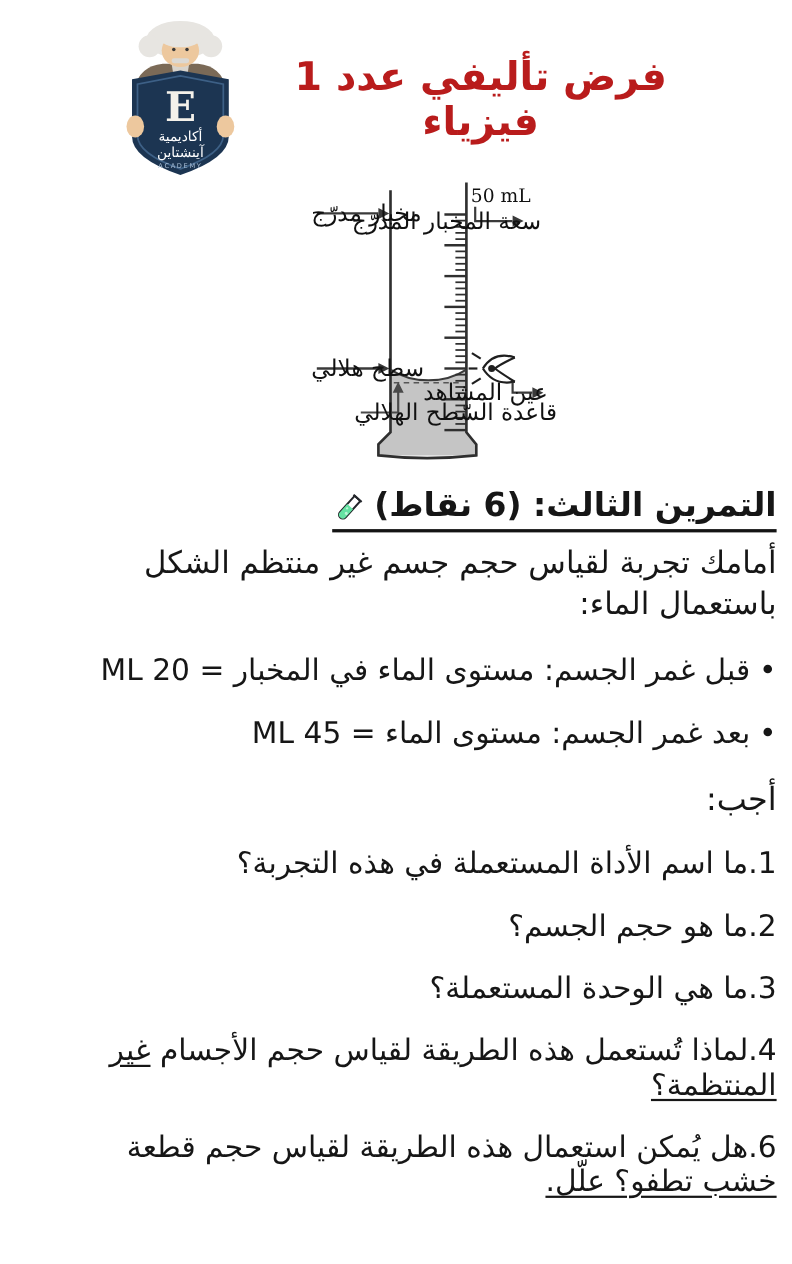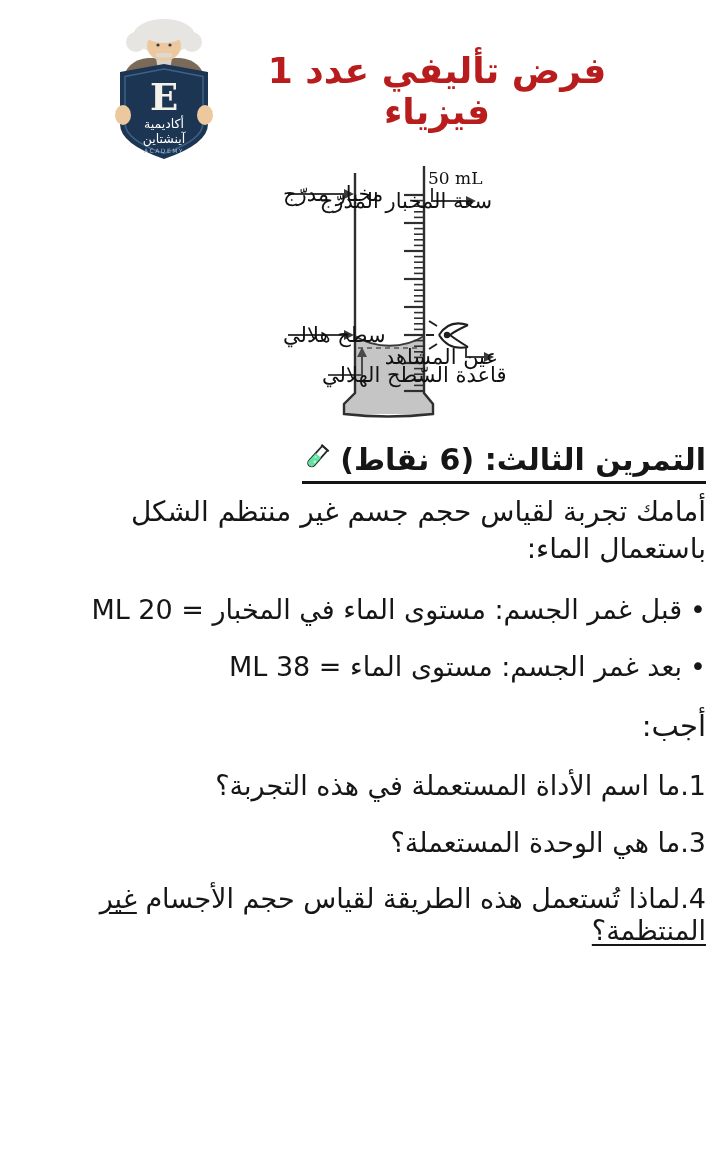--- a/index.html
+++ b/index.html
@@ -11,21 +11,21 @@
   #page-title{position:absolute;left:222px;top:50px;width:430px;text-align:center;
               direction:rtl;font-size:36px;font-weight:bold;letter-spacing:0;color:#b91c1c;}
 
   
   #diagram{position:absolute;left:0;top:158px;width:720px;height:282px;}
   .dlabel{font-family:"DejaVu Serif",serif;font-size:21px;fill:#111;}
   .dsmall{font-family:"DejaVu Serif",serif;font-size:17px;fill:#111;}
 
   
   #content{position:absolute;top:442px;right:14px;width:696px;direction:rtl;text-align:right;}
-  #ex-heading{display:inline-flex;align-items:flex-start;gap:8px;font-size:30px;font-weight:bold;
+  #ex-heading{display:inline-flex;align-items:flex-end;gap:8px;font-size:30px;font-weight:bold;
               border-bottom:3px solid #141414;padding-bottom:4px;}
   #intro{margin-top:9px;width:632px;font-size:28px;line-height:37px;}
   #bullets{margin-top:24px;}
   .bullet-line{font-size:27px;line-height:30px;margin-bottom:27px;white-space:nowrap;}
   .bullet-marker{margin-left:8px;}
   #answer-label{font-size:29px;}
   #questions{margin-top:27px;width:645px;}
   .q{font-size:27px;line-height:31.5px;margin-top:25px;}
   .q .u{text-decoration:underline;text-decoration-thickness:2px;text-underline-offset:4px;}
 </style>
@@ -171,26 +171,28 @@
       </svg>
     </div>
 
     <p id="intro">أمامك تجربة لقياس حجم جسم غير منتظم الشكل باستعمال الماء:</p>
 
     <div id="bullets">
       <div class="bullet-line">
         <span class="bullet-marker">•</span><span>قبل غمر الجسم: مستوى الماء في المخبار = 20 ML</span>
       </div>
       <div class="bullet-line">
-        <span class="bullet-marker">•</span><span>بعد غمر الجسم: مستوى الماء = 38 ML</span>
+        <span class="bullet-marker">•</span><span>بعد غمر الجسم: مستوى الماء = 45 ML</span>
       </div>
     </div>
 
     <div id="answer-label">أجب:</div>
 
     <div id="questions">
       <div class="q"><span>1.</span><span>ما اسم الأداة المستعملة في هذه التجربة؟</span><span class="u"></span></div>
+      <div class="q"><span>2.</span><span>ما هو حجم الجسم؟</span><span class="u"></span></div>
       <div class="q"><span>3.</span><span>ما هي الوحدة المستعملة؟</span><span class="u"></span></div>
       <div class="q"><span>4.</span><span>لماذا تُستعمل هذه الطريقة لقياس حجم الأجسام </span><span class="u">غير المنتظمة؟</span></div>
+      <div class="q"><span>6.</span><span>هل يُمكن استعمال هذه الطريقة لقياس حجم قطعة </span><span class="u">خشب تطفو؟ علّل.</span></div>
     </div>
 
   </div>
 </div>
 
 </body></html>

